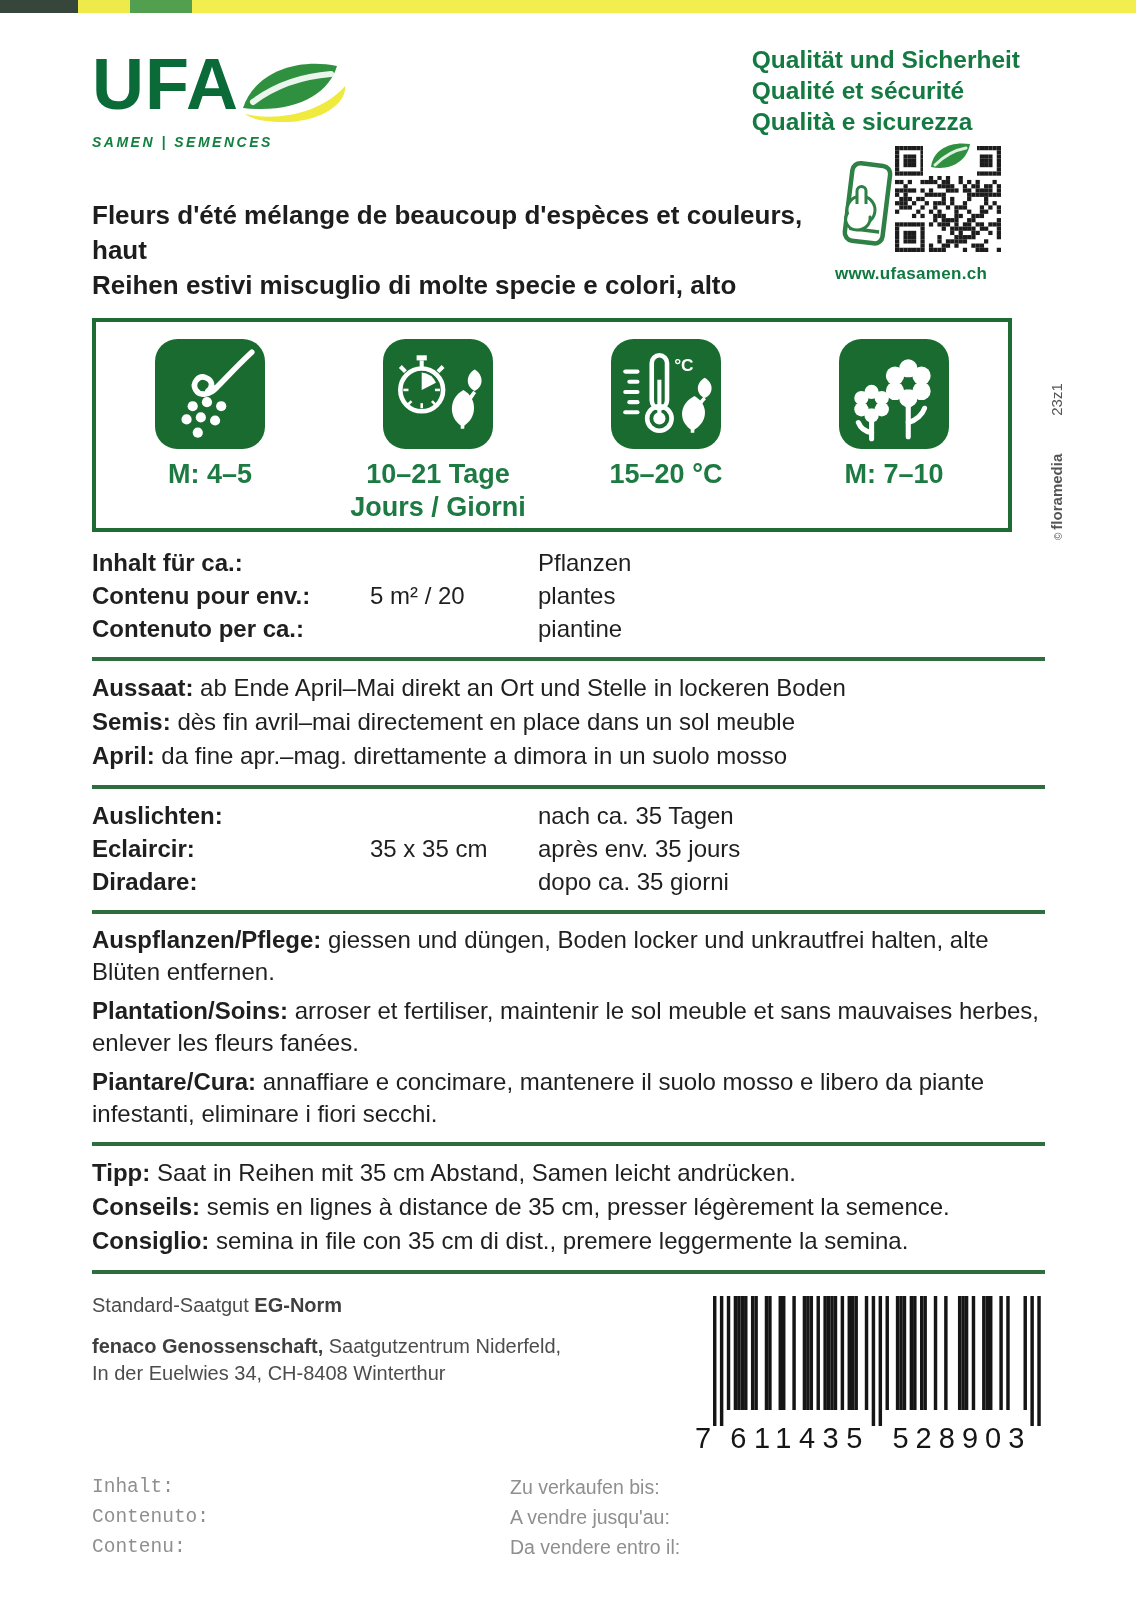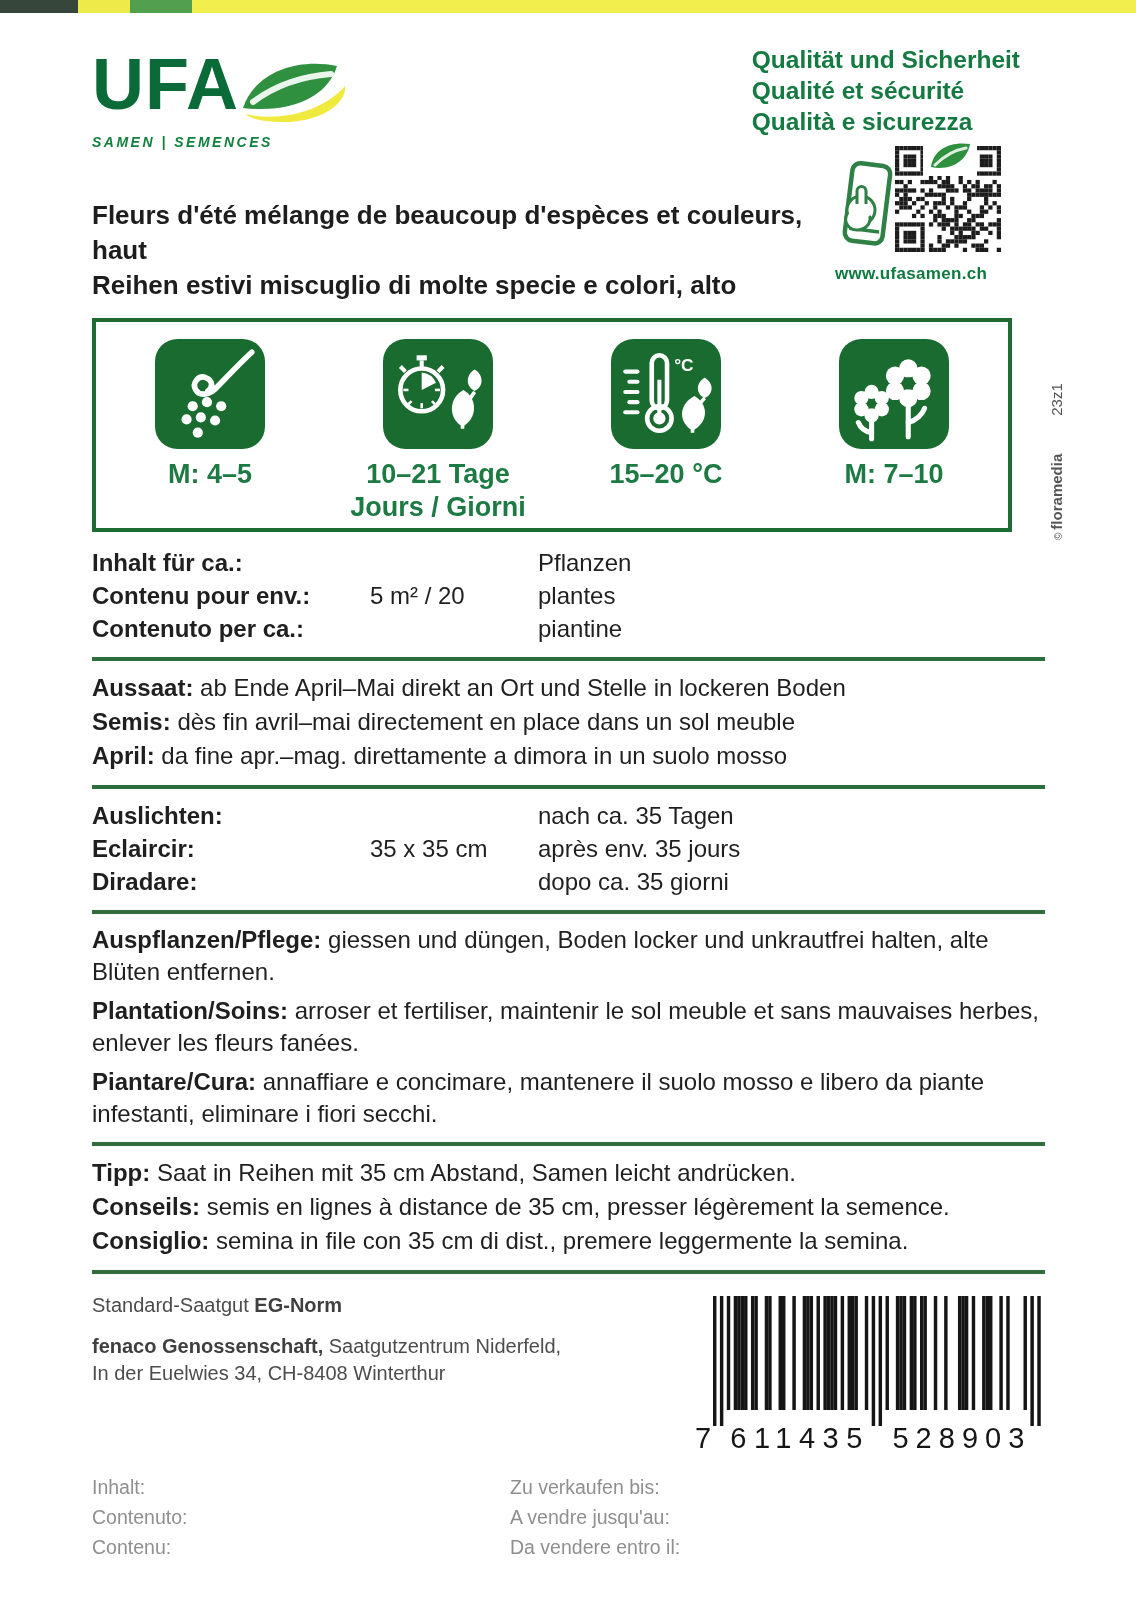--- a/index.html
+++ b/index.html
@@ -66,21 +66,21 @@
   
   .footer{display:flex;margin-top:2px;}
   .address{width:580px;padding-top:8px;font-size:20px;color:#4c4c4c;line-height:27px;}
   .address .norm{margin-bottom:14px;}
   .address b{color:#3f3f3f;}
   .barcode-wrap{margin-left:auto;padding-top:12px;}
 
   
   .bottom-labels{position:absolute;top:1472px;left:92px;width:953px;display:flex;
                  font-size:19.5px;color:#8f8f8f;line-height:30px;}
-  .bottom-left{width:418px;}
+  .bottom-left{width:418px;font-family:Liberation Mono, monospace;}
 </style>
 </head>
 <body>
 
 <div class="page">
 
   <div class="top-strip">
     <div class="seg1"></div>
     <div class="seg2"></div>
     <div class="seg3"></div>

